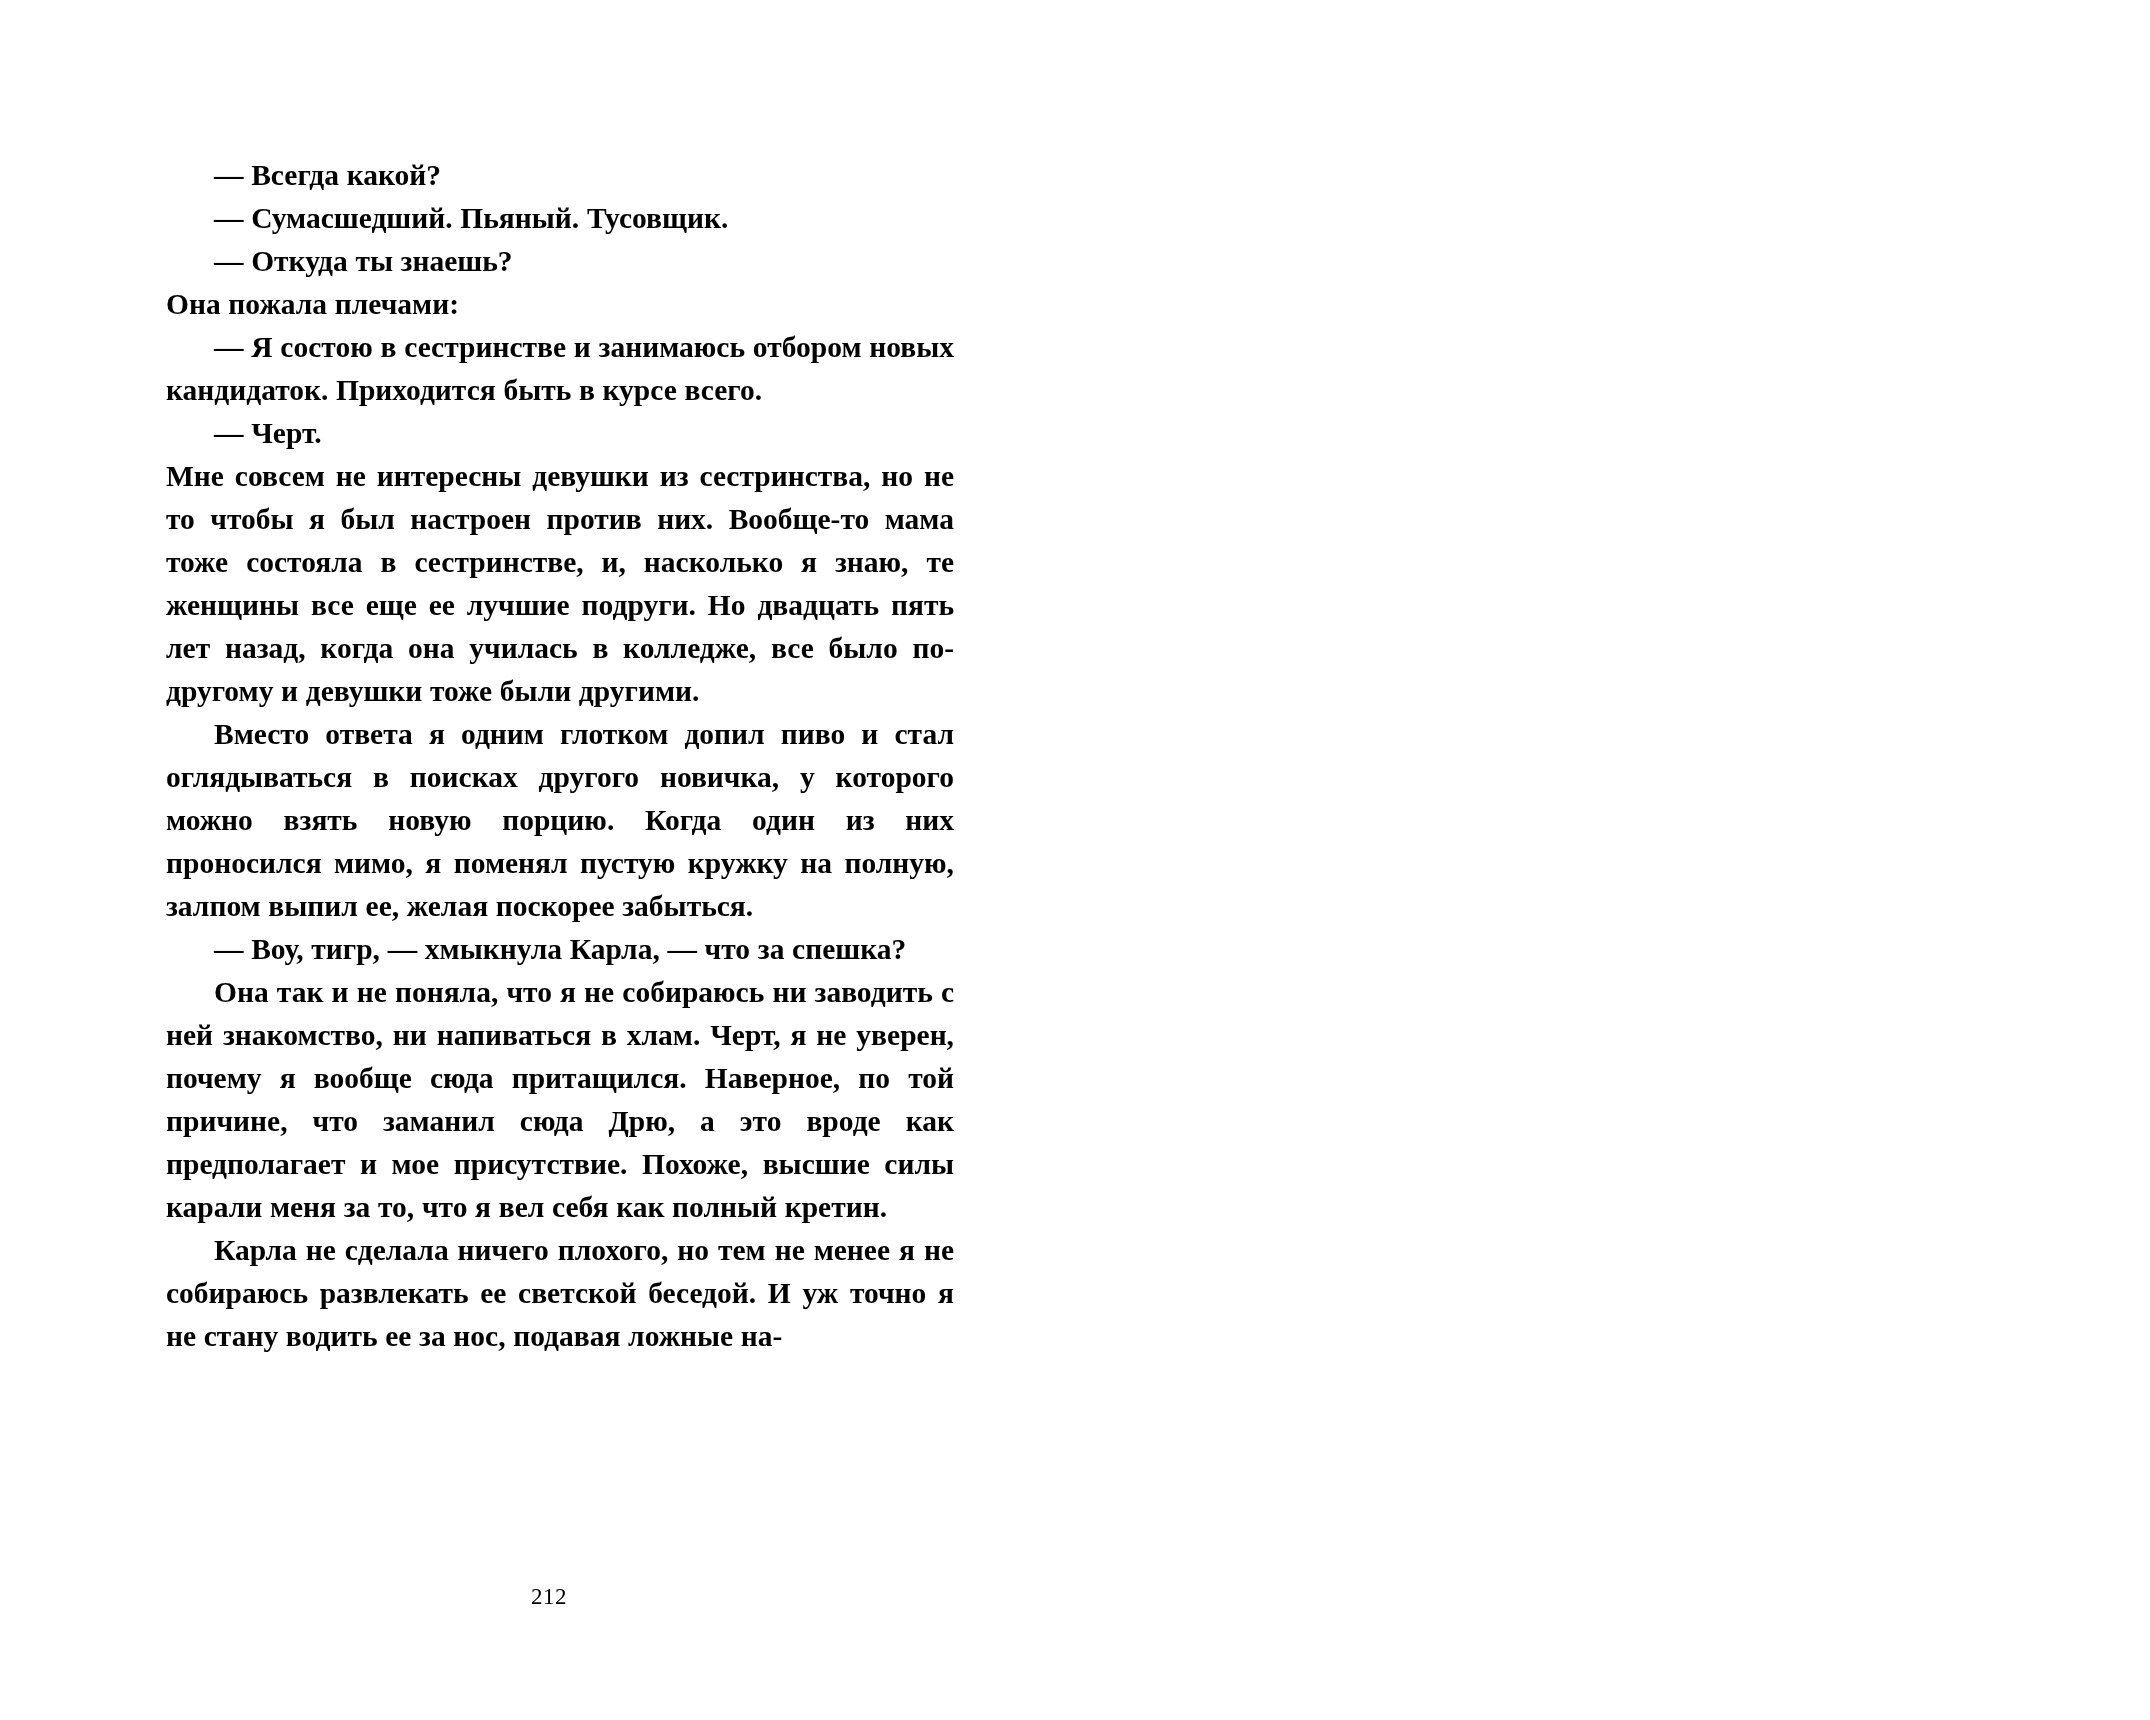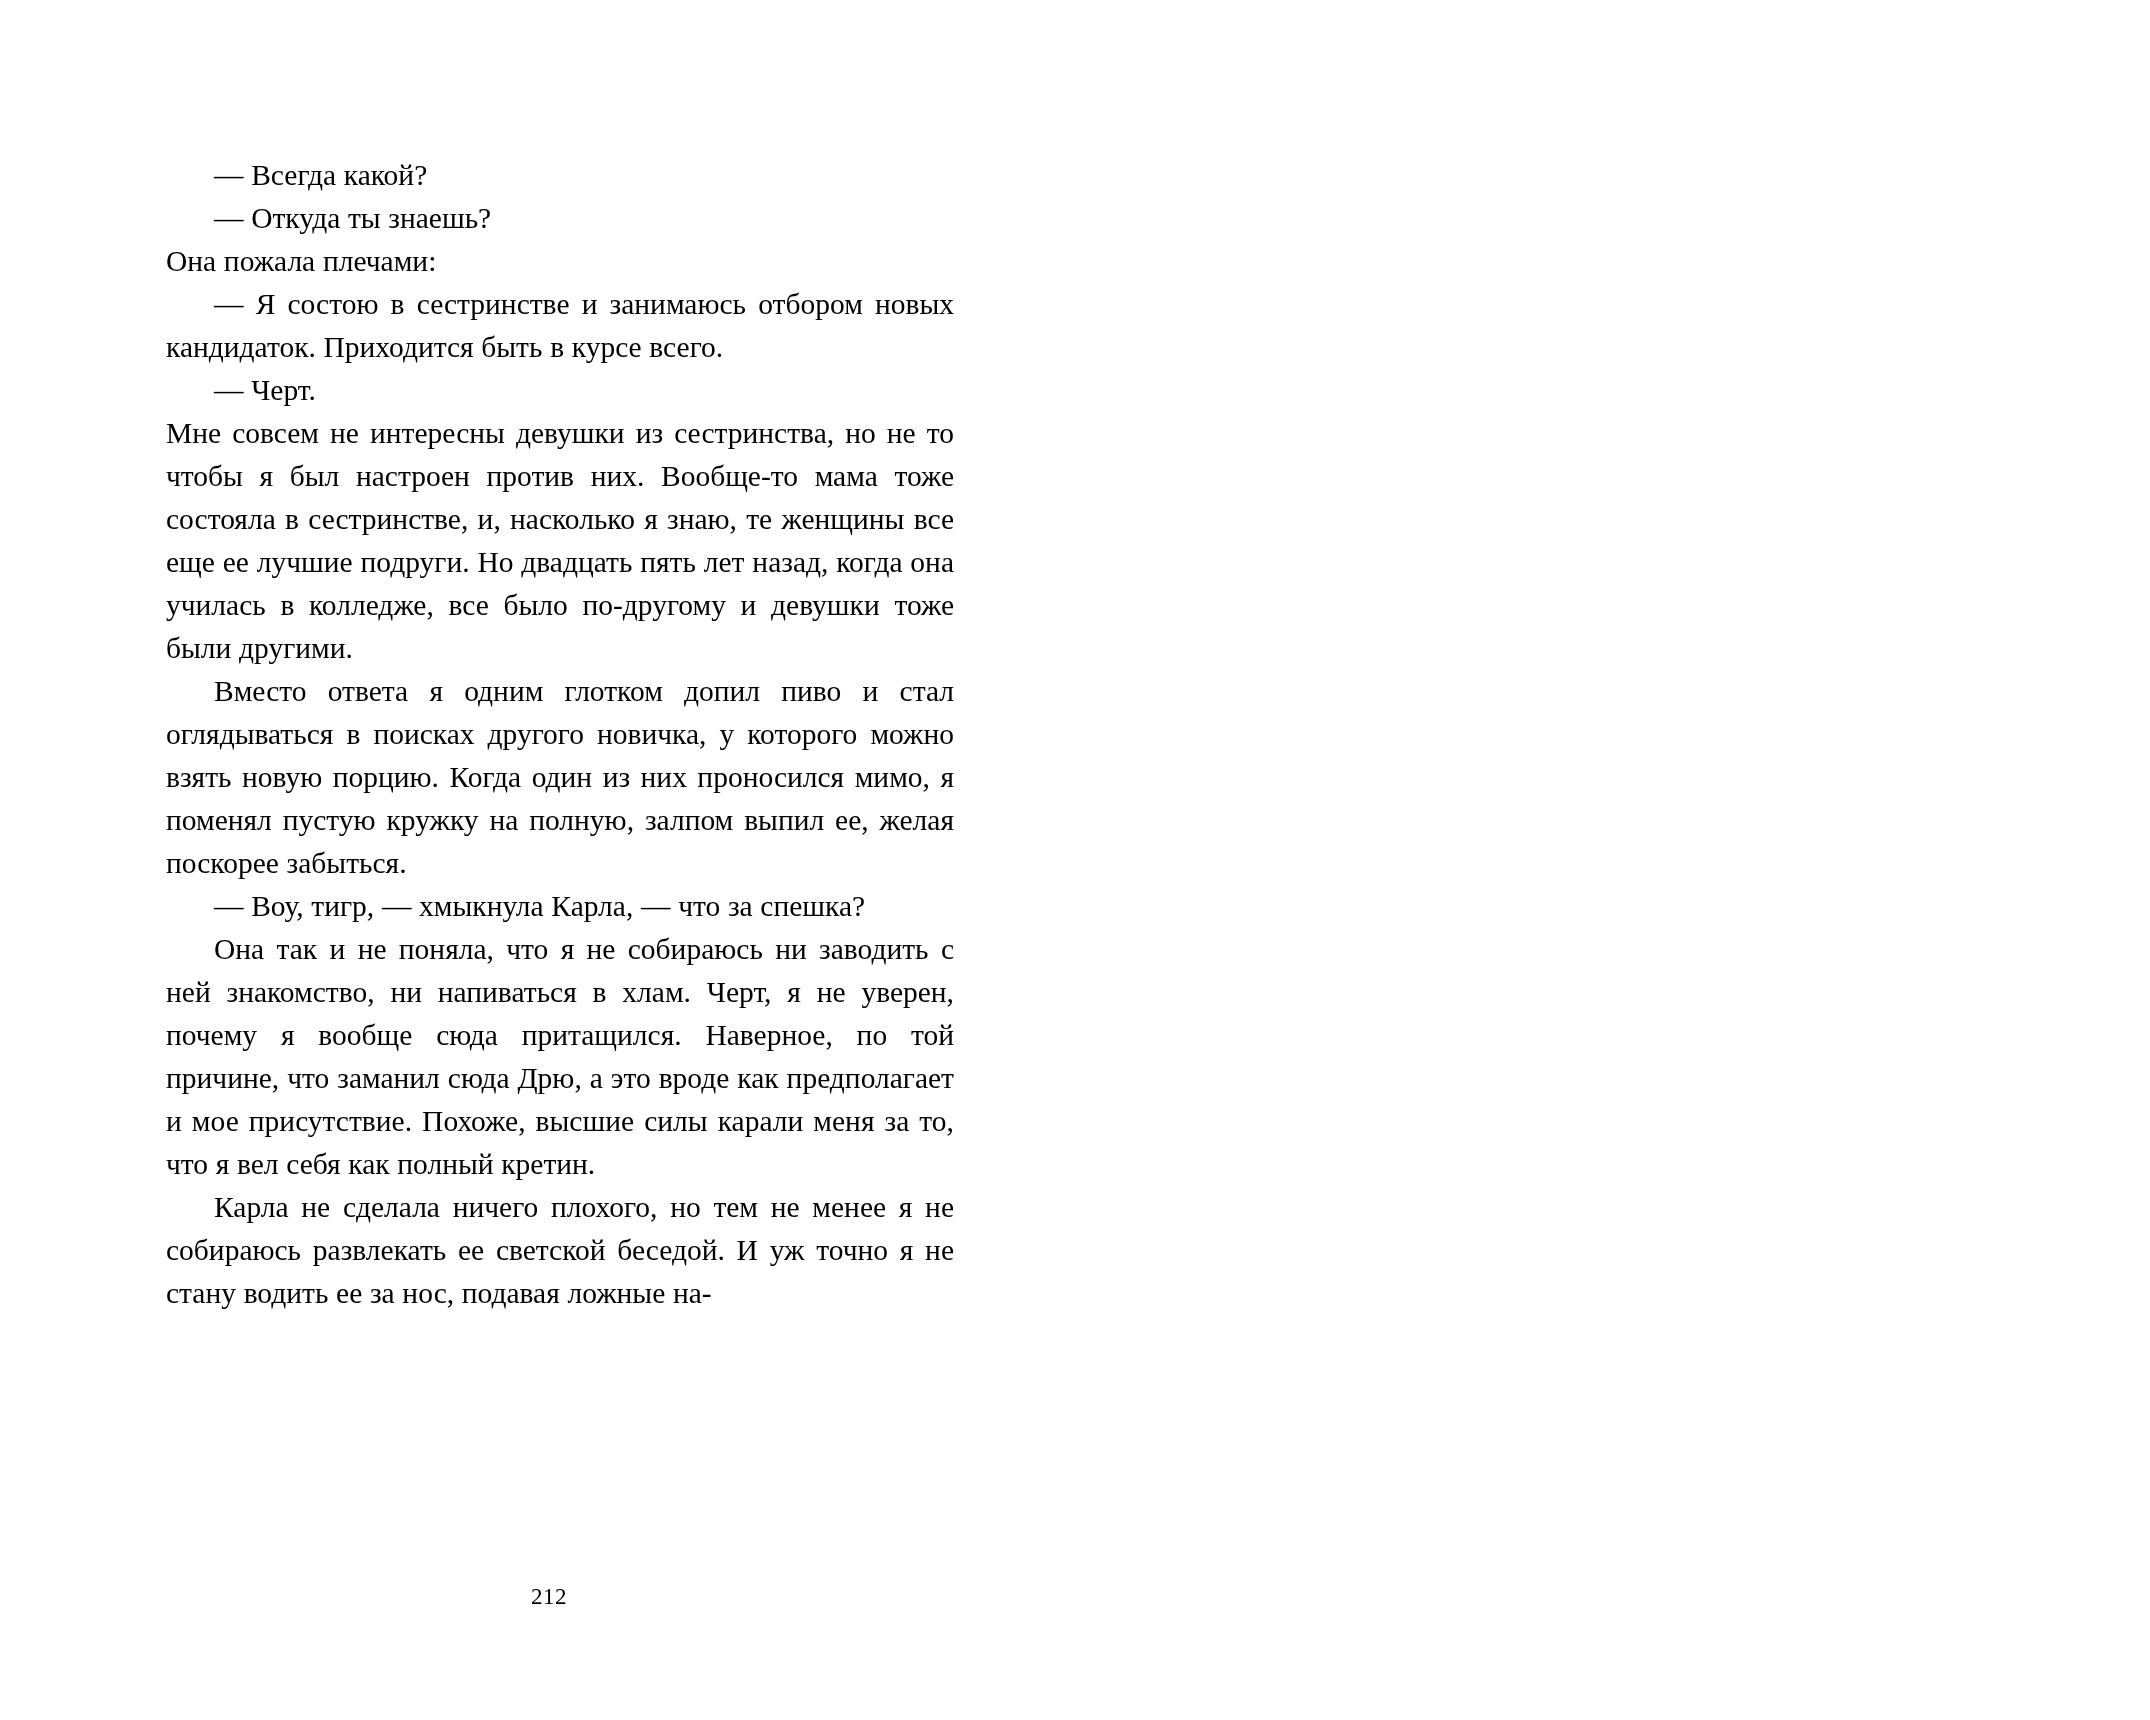--- a/index.html
+++ b/index.html
@@ -24,20 +24,21 @@
 
   .book-page {
     position: relative;
     flex: 1 1 50%;
     height: 100%;
   }
 
   .text-block {
     position: absolute;
     top: 154px;
+    font-weight: bold;
   }
 
   .page-left .text-block {
     left: 166px;
     width: 788px;
   }
 
   p.para {
     margin: 0;
     font-size: 29.5px;
@@ -76,20 +77,21 @@
   }
 </style>
 </head>
 <body>
 
 <div class="spread">
 
   <div class="book-page page-left">
     <div class="text-block">
       <p class="para dialogue">— Всегда какой?</p>
+      <p class="para dialogue">— Сумасшедший. Пьяный. Тусовщик.</p>
       <p class="para dialogue">— Откуда ты знаешь?</p>
       <p class="para no-indent">Она пожала плечами:</p>
       <p class="para dialogue">— Я состою в сестринстве и занимаюсь отбором новых кандидаток. Приходится быть в курсе всего.</p>
       <p class="para dialogue">— Черт.</p>
       <p class="para no-indent">Мне совсем не интересны девушки из сестринства, но не то чтобы я был настроен против них. Вообще-то мама тоже состояла в сестринстве, и, насколько я знаю, те женщины все еще ее лучшие подруги. Но двадцать пять лет назад, когда она училась в колледже, все было по-другому и девушки тоже были другими.</p>
       <p class="para">Вместо ответа я одним глотком допил пиво и стал оглядываться в поисках другого новичка, у которого можно взять новую порцию. Когда один из них проносился мимо, я поменял пустую кружку на полную, залпом выпил ее, желая поскорее забыться.</p>
       <p class="para dialogue">— Воу, тигр, — хмыкнула Карла, — что за спешка?</p>
       <p class="para">Она так и не поняла, что я не собираюсь ни заводить с ней знакомство, ни напиваться в хлам. Черт, я не уверен, почему я вообще сюда притащился. Наверное, по той причине, что заманил сюда Дрю, а это вроде как предполагает и мое присутствие. Похоже, высшие силы карали меня за то, что я вел себя как полный кретин.</p>
       <p class="para">Карла не сделала ничего плохого, но тем не менее я не собираюсь развлекать ее светской беседой. И уж точно я не стану водить ее за нос, подавая ложные на-</p>
     </div>

